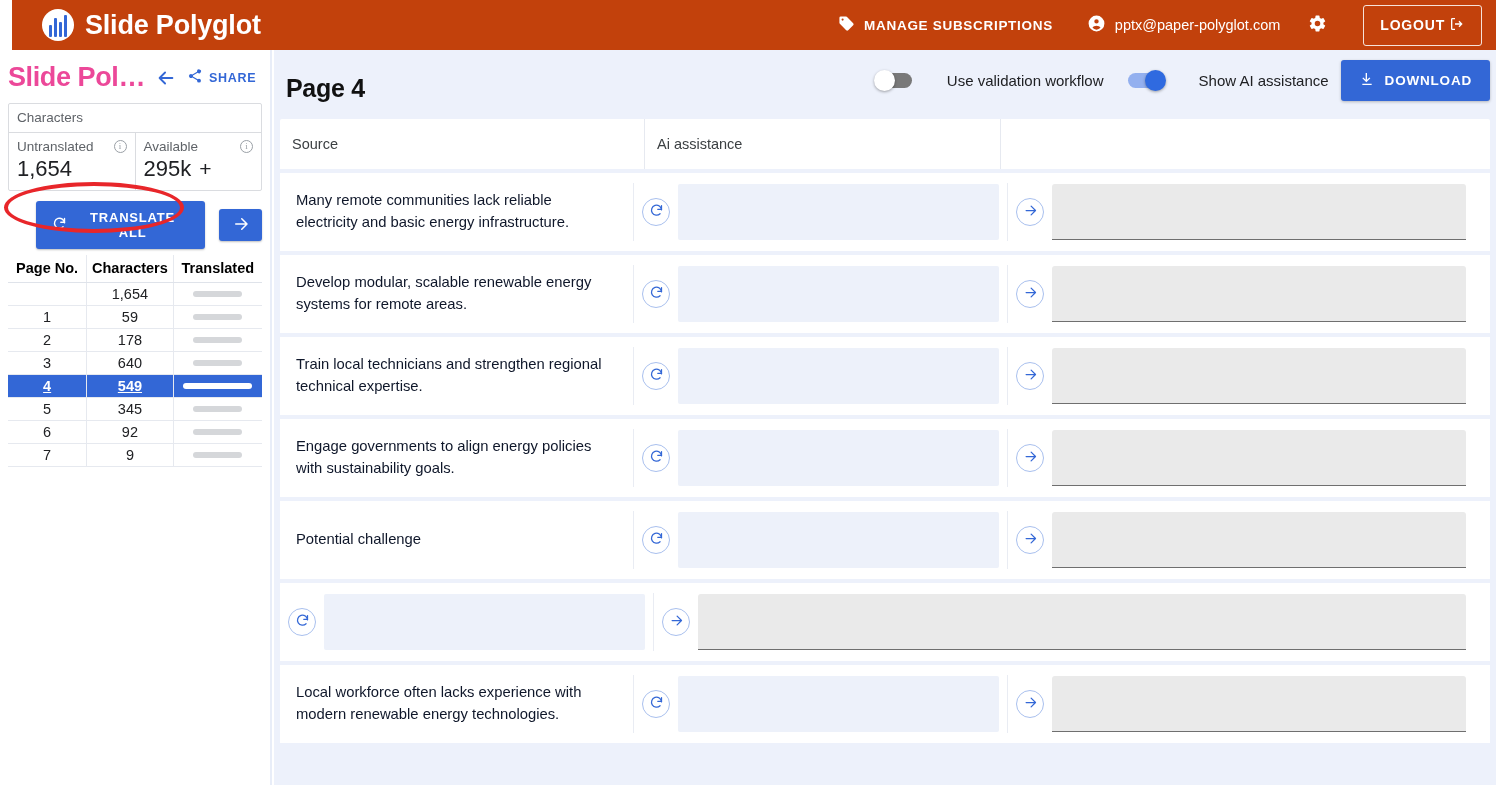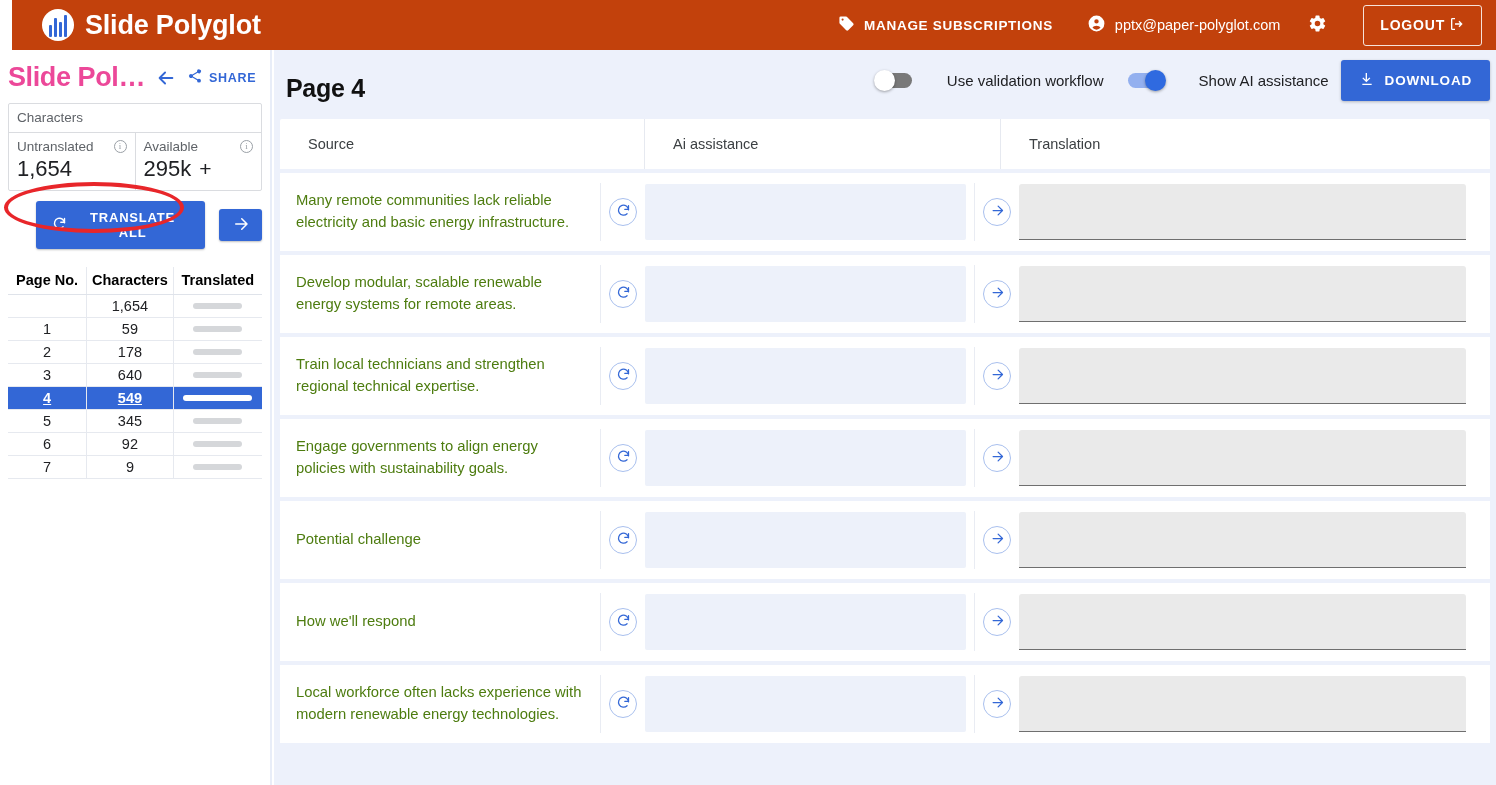--- a/index.html
+++ b/index.html
@@ -101,21 +101,21 @@
     font-family: "Liberation Sans", sans-serif;
     box-shadow: 0 1px 2px rgba(0,0,0,0.25);
   }
   .btn-square {
     background: #3367d6; color: #fff; border: none; border-radius: 3px;
     width: 44px; height: 32px; display: flex; align-items: center; justify-content: center;
     box-shadow: 0 1px 2px rgba(0,0,0,0.25);
   }
 
   
-  .ptable { width: 100%; border-collapse: collapse; margin-top: 18px; table-layout: fixed; }
+  .ptable { width: 100%; border-collapse: collapse; margin-top: 6px; table-layout: fixed; }
   .ptable th {
     font-size: 14.5px; font-weight: bold; color: #000; padding: 5px 0 6px 0;
     border-bottom: 1px solid #dfe3ea;
   }
   .ptable td {
     font-size: 14.5px; color: #202124; text-align: center; padding: 3px 0;
     border-bottom: 1px solid #e6e9ef;
   }
   .ptable th:nth-child(1), .ptable td:nth-child(1) { width: 31%; border-right: 1px solid #e6e9ef; }
   .ptable th:nth-child(2), .ptable td:nth-child(2) { width: 34%; border-right: 1px solid #e6e9ef; }
@@ -164,35 +164,35 @@
     font-family: "Liberation Sans", sans-serif;
     box-shadow: 0 1px 3px rgba(0,0,0,0.25);
   }
 
   
   .tbl-head {
     display: flex; background: #fff; margin-top: 16px;
     border-radius: 2px 2px 0 0; height: 50px; align-items: center;
   }
   .th {
-    font-size: 14.5px; color: #3c4043; padding-left: 28px;
+    font-size: 14.5px; color: #3c4043; padding-left: 12px;
     height: 100%; display: flex; align-items: center;
   }
   .th.c1 { width: 365px; border-right: 1px solid #e6e9f0; }
   .th.c2 { width: 356px; border-right: 1px solid #e6e9f0; }
   .th.c3 { flex: 1; }
 
   .rows { }
   .row {
     display: flex; align-items: center; background: #fff;
     margin-top: 4px; min-height: 78px; padding: 10px 0;
   }
   .cell-src {
-    width: 321px; padding: 0 18px 0 16px;
-    font-size: 14.8px; color: #4d7c0f; line-height: 1.47;
+    width: 354px; padding: 0 18px 0 16px;
+    font-size: 14.8px; color: #0f172a; line-height: 1.47;
     align-self: stretch; display: flex; align-items: center;
     border-right: 1px solid #e9ecf3;
   }
   .icon-btn {
     width: 28px; height: 28px; min-width: 28px; border-radius: 50%;
     border: 1px solid #a9c0ee; color: #3367d6;
     display: flex; align-items: center; justify-content: center;
     margin: 0 8px;
   }
   .ai-field {
@@ -412,21 +412,20 @@
           </svg>
         </span>
         <span>DOWNLOAD</span>
       </button>
     </div>
   </div>
 
   <div class="tbl-head">
     <div class="th c1">Source</div>
     <div class="th c2">Ai assistance</div>
-    <div class="th c3">Translation</div>
   </div>
 
   <div class="rows" id="main-rows">
       <div class="row">
         <div class="cell-src">Many remote communities lack reliable electricity and basic energy infrastructure.</div>
         <div class="icon-btn">
           <span><svg width="15" height="15" viewBox="0 0 24 24" fill="none" stroke="#3367d6" stroke-width="2" stroke-linecap="round">
               <path d="M20 11a8 8 0 1 0-2.3 6.2"></path>
               <path d="M20 4v6h-6"></path>
             </svg></span>
@@ -502,21 +501,20 @@
         <div class="ai-field"></div>
         <div class="sep-line"></div>
         <div class="icon-btn">
           <span><svg width="15" height="15" viewBox="0 0 24 24" fill="none" stroke="#3367d6" stroke-width="2" stroke-linecap="round" stroke-linejoin="round">
               <path d="M5 12h14M13 5l7 7-7 7"></path>
             </svg></span>
         </div>
         <div class="tr-field"></div>
       </div>
       <div class="row">
-        <div class="cell-src">How we'll respond</div>
         <div class="icon-btn">
           <span><svg width="15" height="15" viewBox="0 0 24 24" fill="none" stroke="#3367d6" stroke-width="2" stroke-linecap="round">
               <path d="M20 11a8 8 0 1 0-2.3 6.2"></path>
               <path d="M20 4v6h-6"></path>
             </svg></span>
         </div>
         <div class="ai-field"></div>
         <div class="sep-line"></div>
         <div class="icon-btn">
           <span><svg width="15" height="15" viewBox="0 0 24 24" fill="none" stroke="#3367d6" stroke-width="2" stroke-linecap="round" stroke-linejoin="round">

